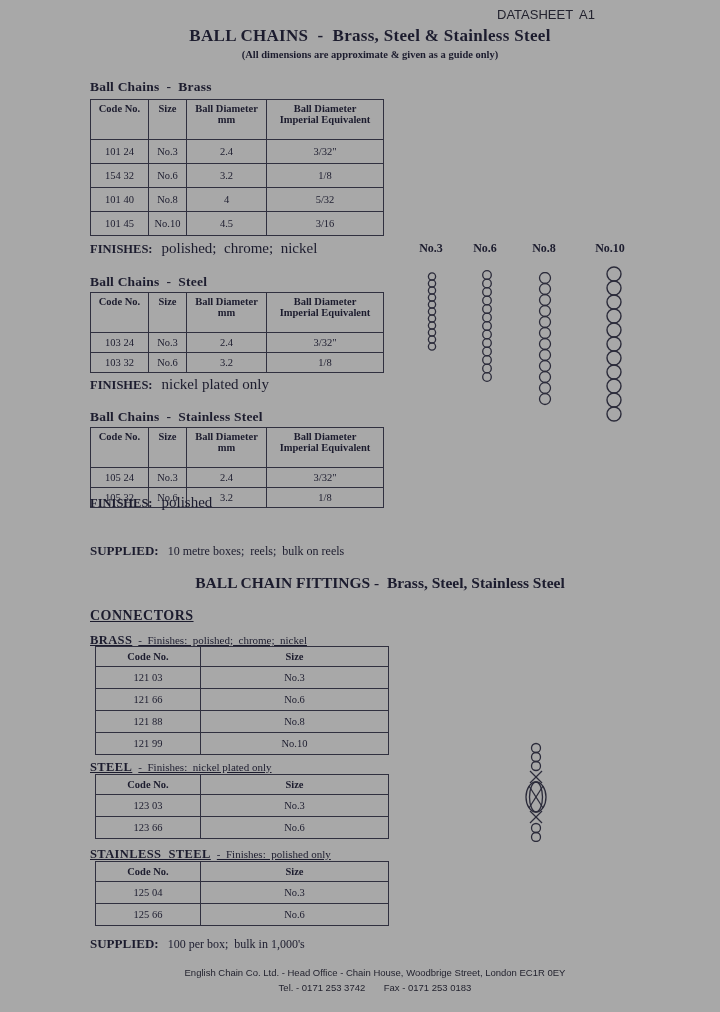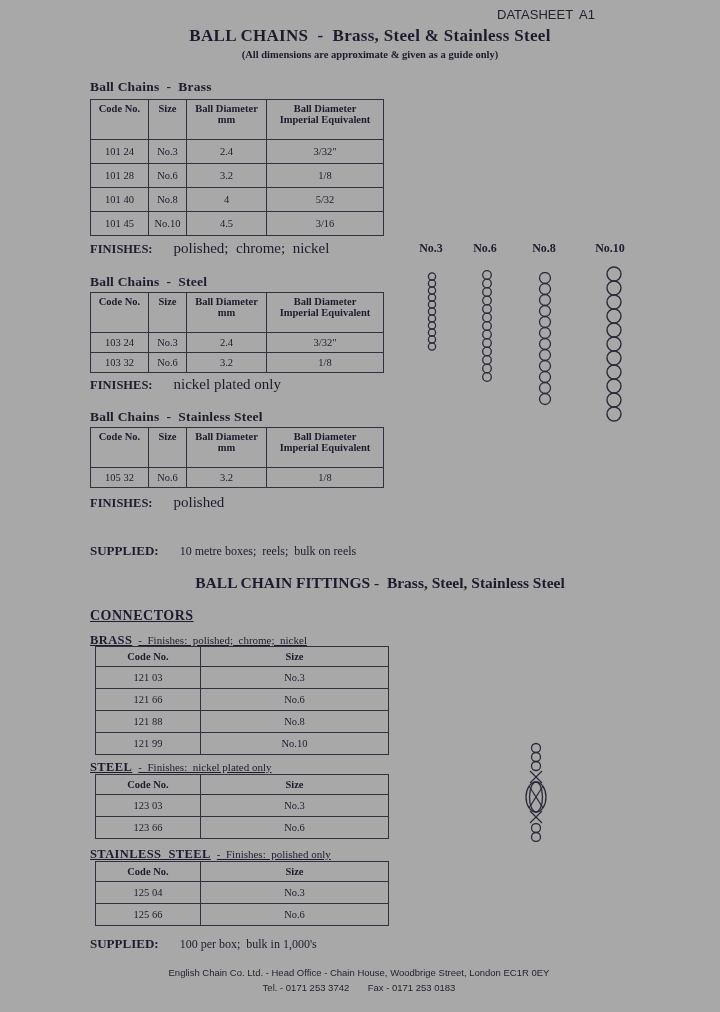--- a/index.html
+++ b/index.html
@@ -36,21 +36,21 @@
     border:1px solid #30303f; text-align:center;
     font-size:10.5px; padding:1px 3px; color:#1c1c2e;
   }
   .chain-table th { font-weight:bold; vertical-align:top; padding-top:3px; }
   .chain-table th .blk { display:block; }
   .t-brass td { height:24px; }
   .t-small td { height:20px; }
   .t-head-tall th { height:40px; }
 
   .line { position:absolute; font-size:12px; }
-  .bold-label { font-weight:bold; font-size:12.5px; margin-right:21px; }
+  .bold-label { font-weight:bold; font-size:12.5px; margin-right:9px; }
   .line-text { font-size:15px; }
 
   .chain-label { position:absolute; width:44px; text-align:center; font-size:12px; font-weight:bold; }
   .chain-svg { position:absolute; }
 
   .fittings-title {
     position:absolute; top:574px; left:40px; width:680px;
     text-align:center; font-size:15.5px; font-weight:bold;
   }
   .connectors-heading {
@@ -62,21 +62,21 @@
   .sub-note { font-size:11px; }
 
   .conn-table { position:absolute; border-collapse:collapse; }
   .conn-table th, .conn-table td {
     border:1px solid #30303f; text-align:center; font-size:10.5px; padding:1px 3px;
   }
   .conn-table th { font-weight:bold; height:20px; }
   .conn-table td { height:22px; }
 
   .footer {
-    position:absolute; left:14px; width:690px; text-align:center;
+    position:absolute; left:30px; width:690px; text-align:center;
     font-family:"Liberation Sans","DejaVu Sans",sans-serif;
     font-size:9.5px; color:#23232f;
   }
 </style>
 </head>
 <body>
 
 <div class="ds-header">
   <span data-bind="header.label">DATASHEET</span>
   <span data-bind="header.code">A1</span>
@@ -109,21 +109,21 @@
     </tr>
   </thead>
   <tbody>
     <tr>
       <td data-bind="ball_chains.brass.rows.0.code">101 24</td>
       <td data-bind="ball_chains.brass.rows.0.size">No.3</td>
       <td data-bind="ball_chains.brass.rows.0.mm">2.4</td>
       <td data-bind="ball_chains.brass.rows.0.imperial">3/32"</td>
     </tr>
     <tr>
-      <td data-bind="ball_chains.brass.rows.1.code">101 28</td>
+      <td data-bind="ball_chains.brass.rows.1.code">154 32</td>
       <td data-bind="ball_chains.brass.rows.1.size">No.6</td>
       <td data-bind="ball_chains.brass.rows.1.mm">3.2</td>
       <td data-bind="ball_chains.brass.rows.1.imperial">1/8</td>
     </tr>
     <tr>
       <td data-bind="ball_chains.brass.rows.2.code">101 40</td>
       <td data-bind="ball_chains.brass.rows.2.size">No.8</td>
       <td data-bind="ball_chains.brass.rows.2.mm">4</td>
       <td data-bind="ball_chains.brass.rows.2.imperial">5/32</td>
     </tr>
@@ -270,20 +270,26 @@
           <span class="blk" data-bind="ball_chains.col_headers.diam_line2">mm</span>
         </th>
       <th>
           <span class="blk" data-bind="ball_chains.col_headers.imp_line1">Ball Diameter</span>
           <span class="blk" data-bind="ball_chains.col_headers.imp_line2">Imperial Equivalent</span>
         </th>
     </tr>
   </thead>
   <tbody>
     <tr>
+      <td data-bind="ball_chains.stainless.rows.0.code">105 24</td>
+      <td data-bind="ball_chains.stainless.rows.0.size">No.3</td>
+      <td data-bind="ball_chains.stainless.rows.0.mm">2.4</td>
+      <td data-bind="ball_chains.stainless.rows.0.imperial">3/32"</td>
+    </tr>
+    <tr>
       <td data-bind="ball_chains.stainless.rows.1.code">105 32</td>
       <td data-bind="ball_chains.stainless.rows.1.size">No.6</td>
       <td data-bind="ball_chains.stainless.rows.1.mm">3.2</td>
       <td data-bind="ball_chains.stainless.rows.1.imperial">1/8</td>
     </tr>
   </tbody>
 </table>
 
 <div class="line" style="top:494px; left:90px;">
   <span class="bold-label" data-bind="ball_chains.stainless.finishes_label">FINISHES:</span><span class="line-text" data-bind="ball_chains.stainless.finishes">polished</span>

